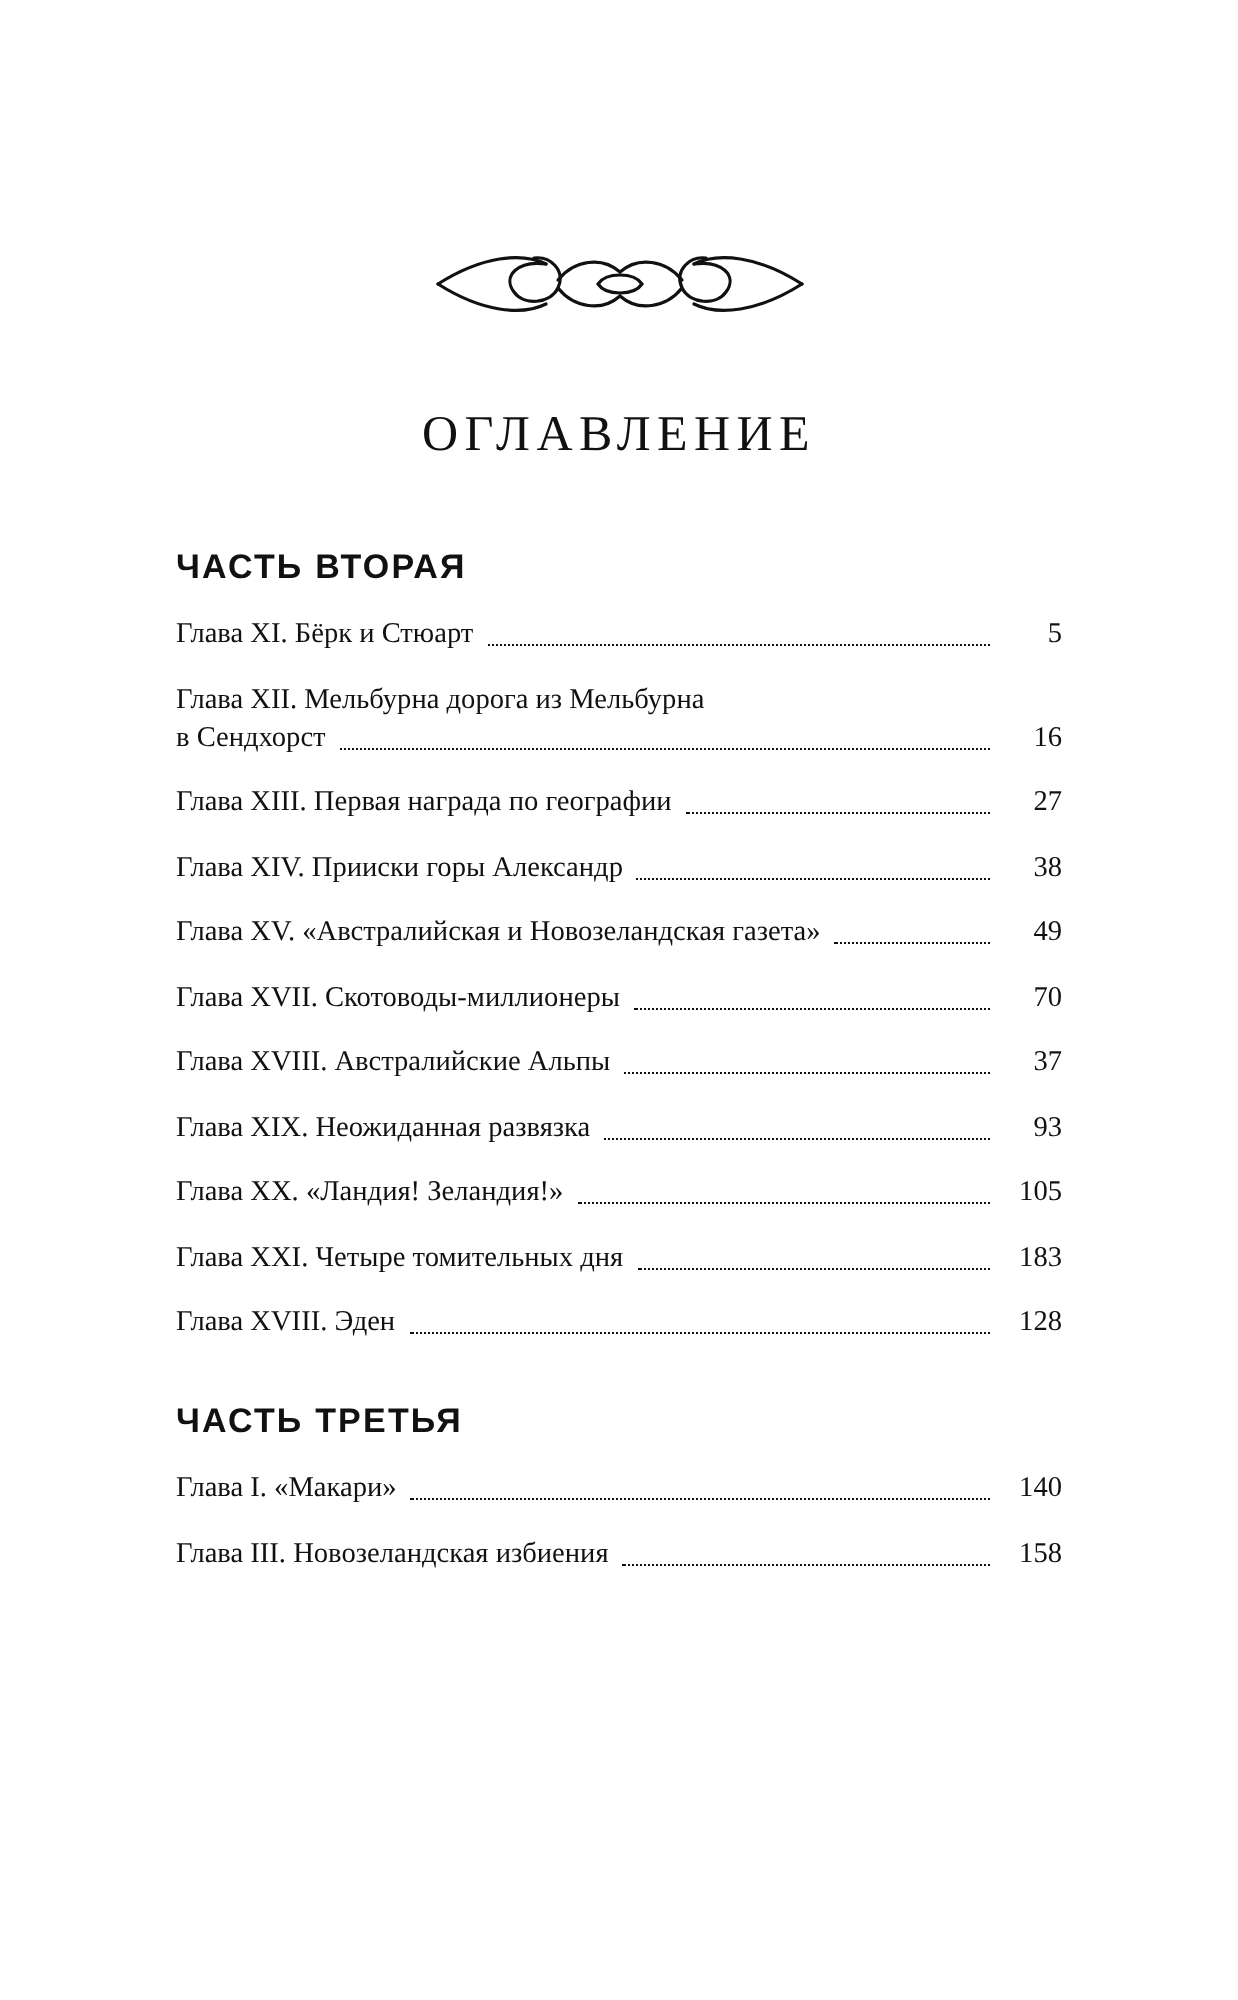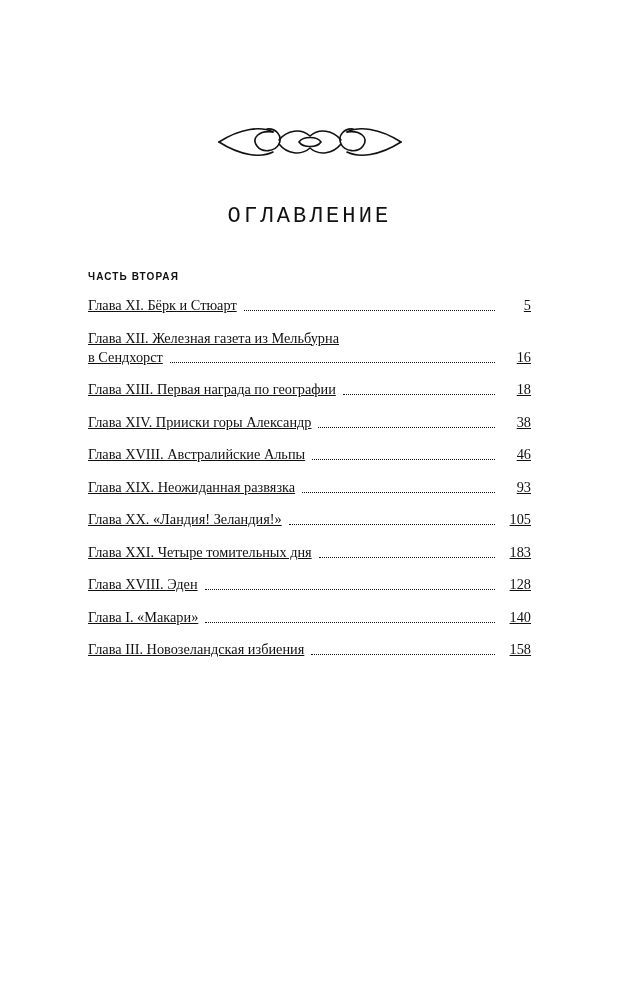--- a/index.html
+++ b/index.html
@@ -28,49 +28,48 @@
     justify-content: center;
     align-items: center;
     height: 60px;
   }
   .ornament svg {
     display: block;
   }
   .page-title {
     margin-top: 32px;
     text-align: center;
-    font-size: 22px;
+    font-size: 25px;
     letter-spacing: 3.2px;
-    font-family: Liberation Mono, monospace;
+    font-family: Liberation Serif, serif;
     font-weight: normal;
     color: #111;
   }
   .toc {
     margin-top: 42px;
   }
   .part-heading {
     font-family: "Liberation Sans", sans-serif;
-    font-size: 10px;
+    font-size: 17px;
     letter-spacing: 1.1px;
     font-weight: 700;
     color: #111;
     margin-bottom: 14px;
     margin-top: 4px;
   }
   .part-heading.second {
     margin-top: 30px;
   }
   .entry {
     display: flex;
     align-items: flex-end;
     font-size: 14.3px;
     line-height: 19px;
     margin-bottom: 13.5px;
     color: #111;
-    text-decoration: underline;
   }
   .entry .label {
     white-space: pre-wrap;
     flex: 0 1 auto;
   }
   .entry .leader {
     flex: 1 1 auto;
     margin: 0 6px 4px 7px;
     border-bottom: 1.4px dotted #111;
     min-width: 10px;
@@ -126,47 +125,57 @@
 
     <div class="part-heading">ЧАСТЬ ВТОРАЯ</div>
 
     <div class="entry">
       <span class="label">Глава XI. Бёрк и Стюарт</span>
       <span class="leader"></span>
       <span class="page-num">5</span>
     </div>
 
     <div class="entry multiline">
-      <span class="line1 label">Глава XII. Железная газета из Мельбурна</span>
+      <span class="line1 label">Глава XII. Мельбурна дорога из Мельбурна</span>
       <span class="line2row">
         <span class="label2">в Сендхорст</span>
         <span class="leader"></span>
         <span class="page-num">16</span>
       </span>
     </div>
 
     <div class="entry">
       <span class="label">Глава XIII. Первая награда по географии</span>
       <span class="leader"></span>
-      <span class="page-num">18</span>
+      <span class="page-num">27</span>
     </div>
 
     <div class="entry">
       <span class="label">Глава XIV. Прииски горы Александр</span>
       <span class="leader"></span>
       <span class="page-num">38</span>
     </div>
 
-
-
+    <div class="entry">
+      <span class="label">Глава XV. «Австралийская и Новозеландская газета»</span>
+      <span class="leader"></span>
+      <span class="page-num">49</span>
+    </div>
+
+
+    <div class="entry">
+      <span class="label">Глава XVII. Скотоводы-миллионеры</span>
+      <span class="leader"></span>
+      <span class="page-num">70</span>
+    </div>
 
     <div class="entry">
       <span class="label">Глава XVIII. Австралийские Альпы</span>
       <span class="leader"></span>
-      <span class="page-num">46</span>
+      <span class="page-num">37</span>
     </div>
 
     <div class="entry">
       <span class="label">Глава XIX. Неожиданная развязка</span>
       <span class="leader"></span>
       <span class="page-num">93</span>
     </div>
 
     <div class="entry">
       <span class="label">Глава XX. «Ландия! Зеландия!»</span>
@@ -179,20 +188,21 @@
       <span class="leader"></span>
       <span class="page-num">183</span>
     </div>
 
     <div class="entry">
       <span class="label">Глава XVIII. Эден</span>
       <span class="leader"></span>
       <span class="page-num">128</span>
     </div>
 
+    <div class="part-heading second">ЧАСТЬ ТРЕТЬЯ</div>
 
     <div class="entry">
       <span class="label">Глава I. «Макари»</span>
       <span class="leader"></span>
       <span class="page-num">140</span>
     </div>
 
 
     <div class="entry">
       <span class="label">Глава III. Новозеландская избиения</span>

